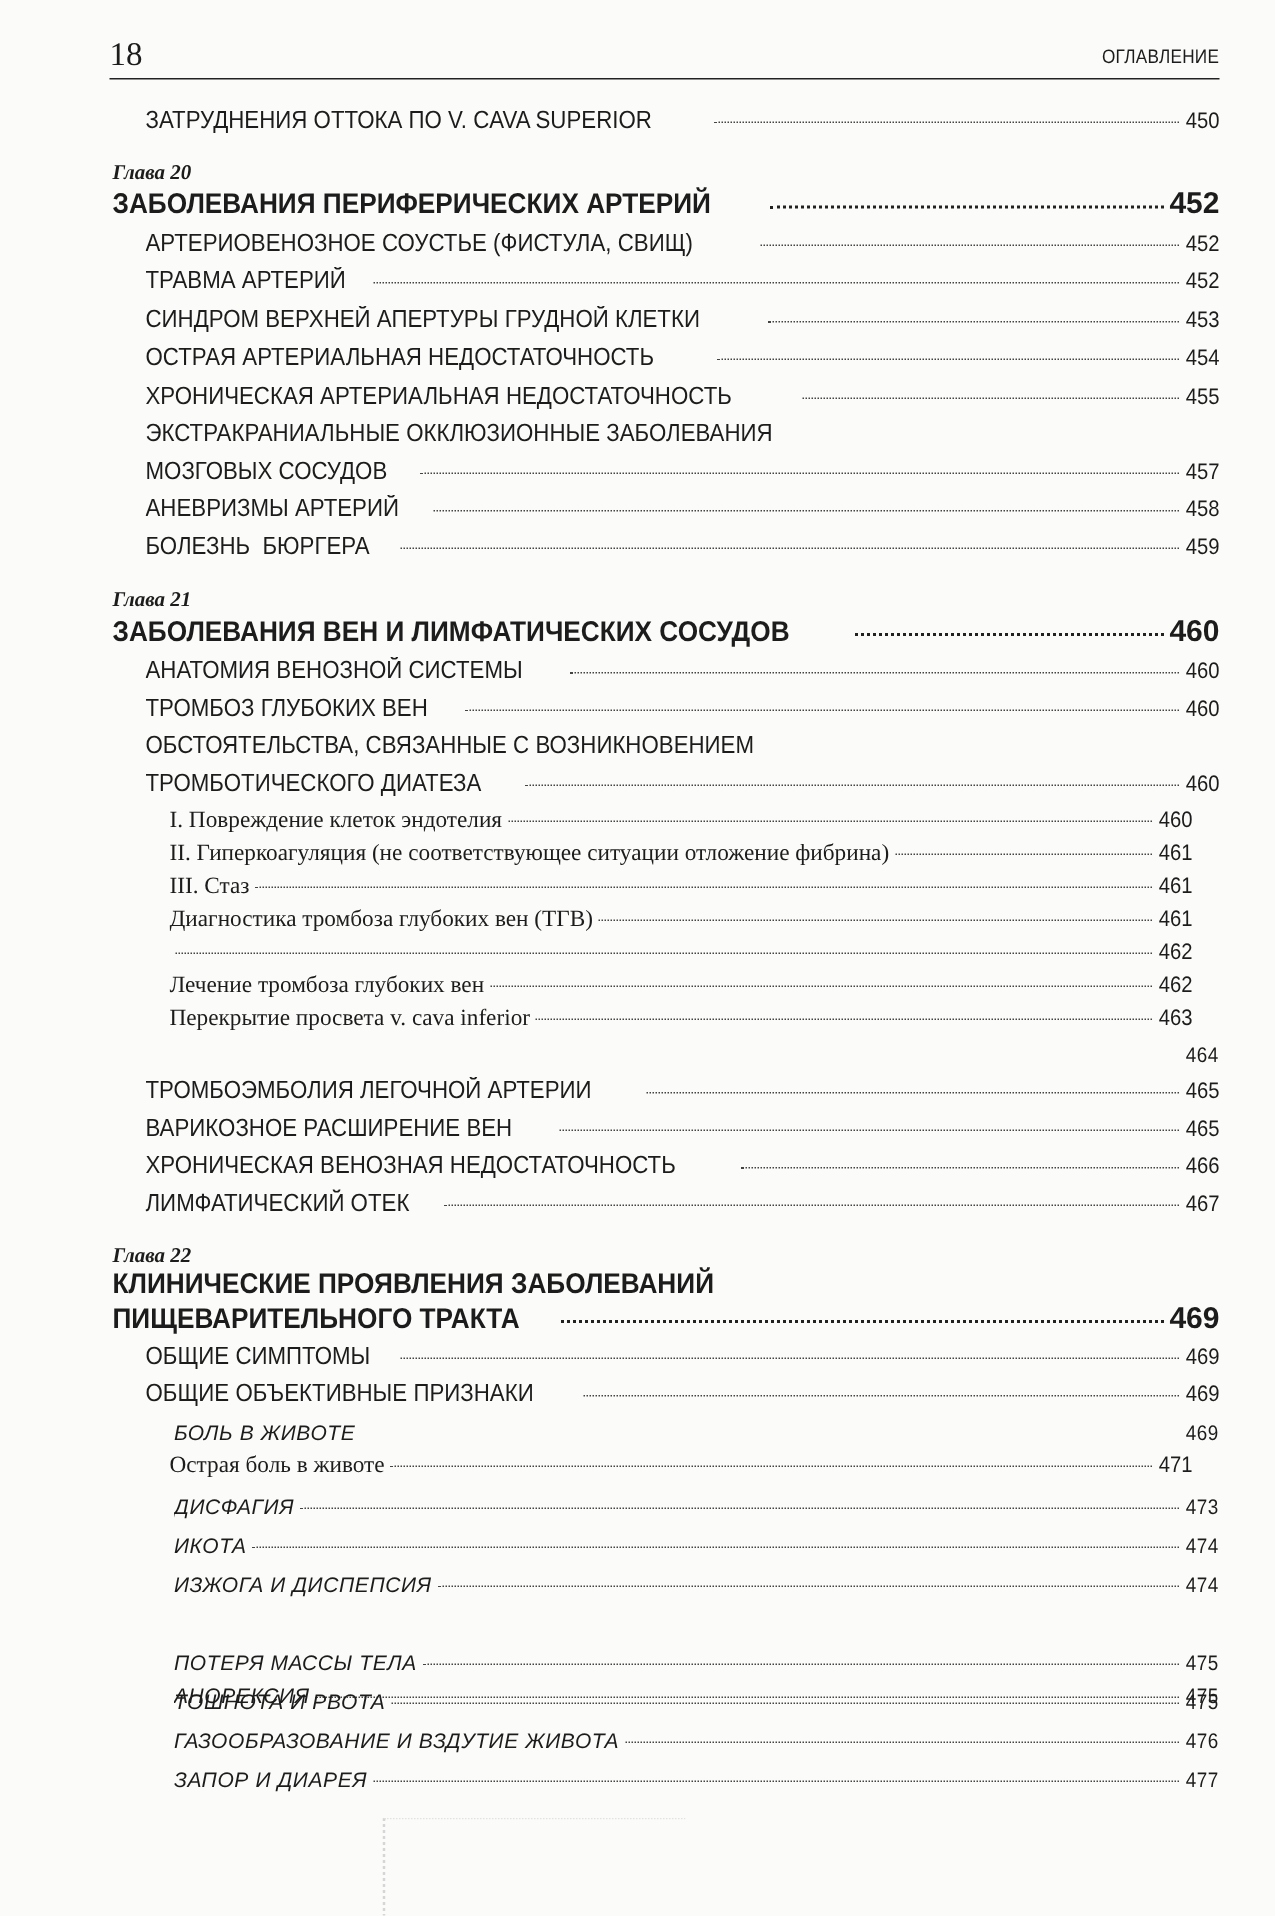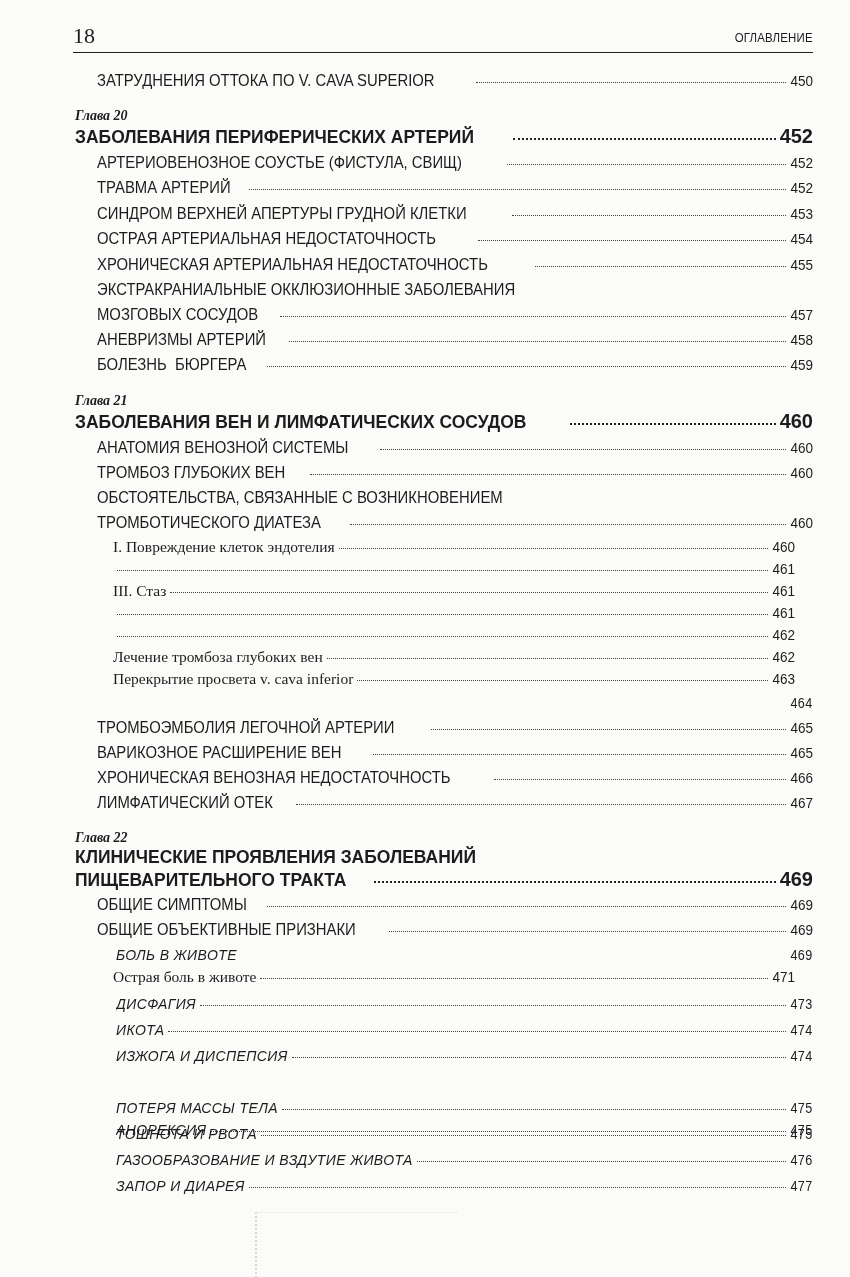--- a/index.html
+++ b/index.html
@@ -171,29 +171,31 @@
       <span class="dots"></span>
       <span class="p">460</span>
     </div>
 
     <div class="row l2" style="top:538px">
       <span class="t">I. Повреждение клеток эндотелия</span>
       <span class="dots"></span>
       <span class="p">460</span>
     </div>
     <div class="row l2" style="top:560px">
+      <span class="t">II. Гиперкоагуляция (не соответствующее ситуации отложение фибрина)</span>
       <span class="dots"></span>
       <span class="p">461</span>
     </div>
     <div class="row l2" style="top:582px">
       <span class="t">III. Стаз</span>
       <span class="dots"></span>
       <span class="p">461</span>
     </div>
     <div class="row l2" style="top:604px">
+      <span class="t">Диагностика тромбоза глубоких вен (ТГВ)</span>
       <span class="dots"></span>
       <span class="p">461</span>
     </div>
     <div class="row l2" style="top:626px">
       <span class="dots"></span>
       <span class="p">462</span>
     </div>
     <div class="row l2" style="top:648px">
       <span class="t">Лечение тромбоза глубоких вен</span>
       <span class="dots"></span>

